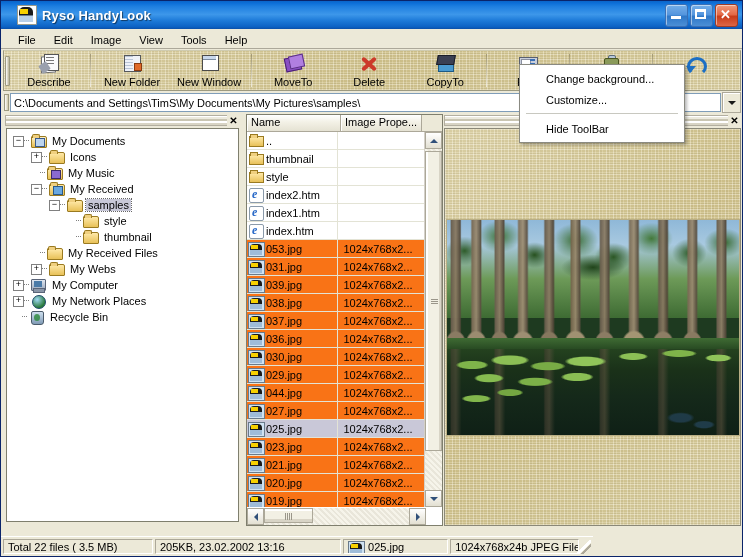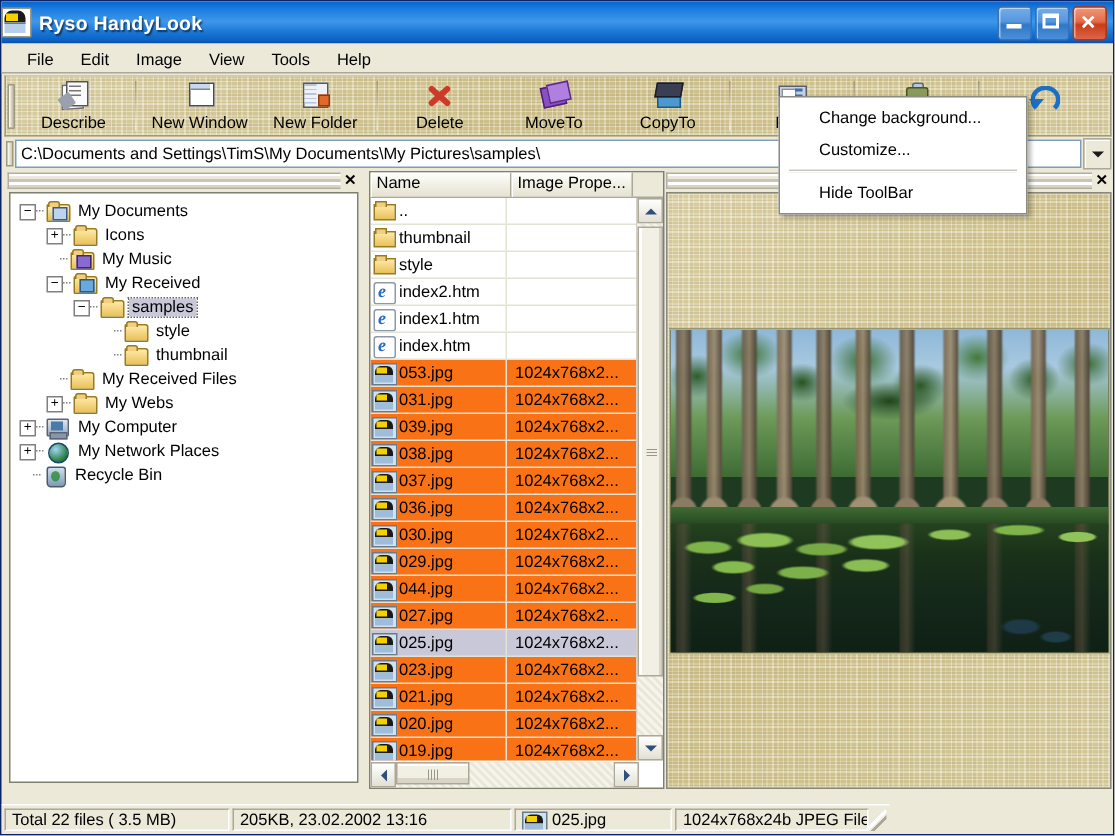--- a/index.html
+++ b/index.html
@@ -17,21 +17,21 @@
     box-sizing:border-box;
     overflow:hidden;
   }
 
   
   .titlebar{
     position:absolute;left:0;top:0;width:741px;height:28px;
     background:linear-gradient(to bottom,#0a64c8 0%,#0d6fd8 8%,#1f7fe0 20%,#3d97ea 48%,#1d7ad8 70%,#0c62c4 92%,#0a4fa8 100%);
     display:flex;align-items:center;
     box-sizing:border-box;
-    padding-left:0;
+    padding-left:16px;
   }
   .title-icon{
     width:18px;height:18px;position:relative;flex:0 0 auto;margin-right:5px;
     background:#ffffff;border:1px solid #9a9a8a;border-radius:1px;
     overflow:hidden;
   }
   .title-icon .tb{position:absolute;left:1px;top:1px;width:14px;height:8px;background:#1a1a1a;border-radius:5px 5px 0 0;}
   .title-icon .ty{position:absolute;left:2px;top:3px;width:8px;height:5px;background:#f7d000;}
   .title-icon .tc{position:absolute;left:1px;top:9px;width:14px;height:6px;background:#b8cfe8;border-top:1px solid #6a7a8a;}
   .title-text{
@@ -421,49 +421,49 @@
           <i class="p1"></i>
           <i class="p2"></i>
           <i class="p3"></i>
           <i class="p4"></i>
         </span>
       <span class="lb">Describe</span>
     </div>
     <div class="tsep"></div>
 
     <div class="tbtn">
-      <span class="ic ic-newwin">
-          <i class="w"></i>
-          <i class="wt"></i>
-        </span>
-      <span class="lb">New Window</span>
-    </div>
-    <div class="tbtn">
       <span class="ic ic-newfold">
           <i class="f"></i>
           <i class="fs"></i>
           <i class="fb"></i>
         </span>
       <span class="lb">New Folder</span>
     </div>
+    <div class="tbtn">
+      <span class="ic ic-newwin">
+          <i class="w"></i>
+          <i class="wt"></i>
+        </span>
+      <span class="lb">New Window</span>
+    </div>
     <div class="tsep"></div>
 
+    <div class="tbtn">
+      <span class="ic ic-moveto">
+          <i class="a"></i>
+          <i class="b"></i>
+        </span>
+      <span class="lb">MoveTo</span>
+    </div>
     <div class="tbtn">
       <span class="ic ic-delete">
           <i class="x1"></i>
           <i class="x2"></i>
         </span>
       <span class="lb">Delete</span>
-    </div>
-    <div class="tbtn">
-      <span class="ic ic-moveto">
-          <i class="a"></i>
-          <i class="b"></i>
-        </span>
-      <span class="lb">MoveTo</span>
     </div>
     <div class="tbtn">
       <span class="ic ic-copyto">
           <i class="a"></i>
           <i class="b"></i>
         </span>
       <span class="lb">CopyTo</span>
     </div>
     <div class="tsep"></div>
 

